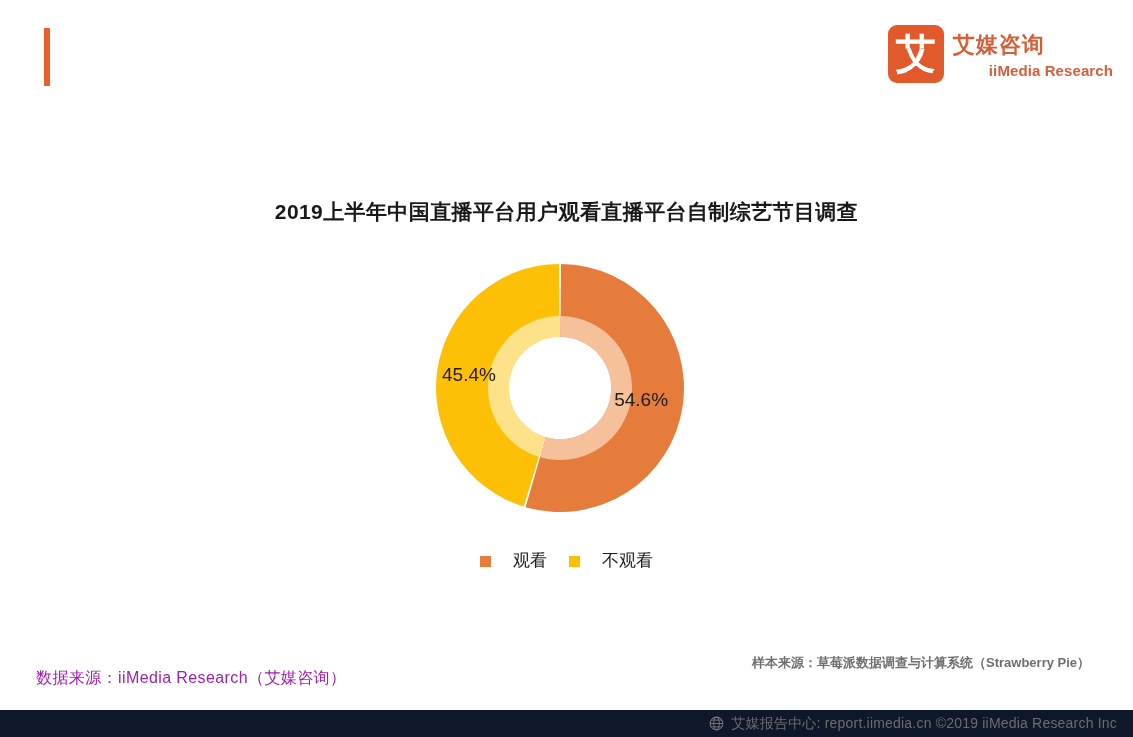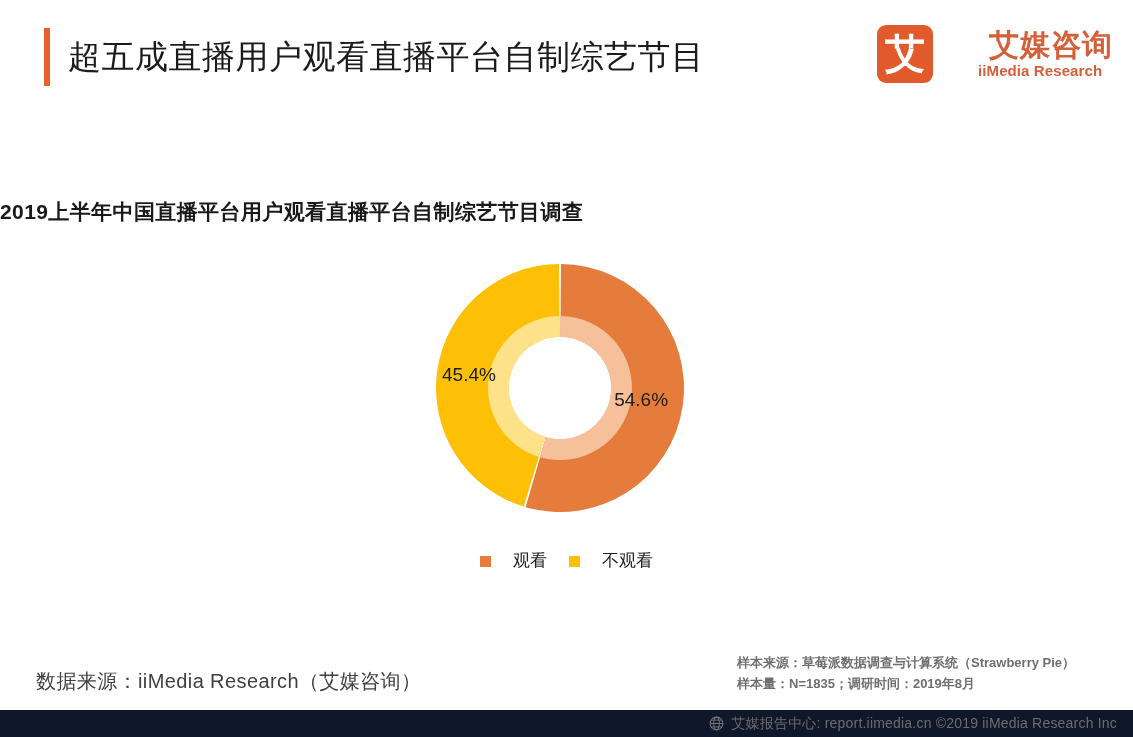--- a/index.html
+++ b/index.html
@@ -62,44 +62,43 @@
     padding-bottom: 3px;
     box-sizing: border-box;
   }
   #brand-text {
     display: flex;
     flex-direction: column;
     justify-content: center;
     height: 58px;
   }
   #brand-cn {
-    font-size: 30px;
+    font-size: 22px;
     line-height: 33px;
     color: #d4603a;
     font-weight: 700;
     letter-spacing: 1px;
     white-space: nowrap;
-    margin-left: 47px;
   }
   #brand-en {
     font-size: 15px;
     line-height: 20px;
     color: #d4603a;
     font-weight: 700;
     letter-spacing: 0.1px;
     white-space: nowrap;
     padding-left: 36px;
   }
 
   
   #chart-title {
     position: absolute;
     left: 0; top: 198px;
     width: 1133px;
-    text-align: left;
+    text-align: center;
     font-size: 21px;
     color: #191919;
     font-weight: 600;
     letter-spacing: 0.4px;
   }
 
   #donut-wrap {
     position: absolute;
     left: 436px;
     top: 264px;
@@ -136,28 +135,28 @@
   .legend-label {
     font-size: 17px;
     color: #1b1b1b;
     line-height: 20px;
   }
 
   
   #data-source {
     position: absolute;
     left: 36px; top: 668px;
-    font-size: 20px;
-    color: #404040;
+    font-size: 16px;
+    color: #a21caf;
     letter-spacing: 0.4px;
     white-space: nowrap;
   }
   #sample-info {
     position: absolute;
-    right: 26px; top: 652px;
+    right: 11px; top: 652px;
     text-align: left;
     width: 370px;
   }
   .sample-line {
     font-size: 13px;
     line-height: 21px;
     color: #6f6f6f;
     font-weight: 700;
     white-space: nowrap;
   }
@@ -184,21 +183,20 @@
     white-space: nowrap;
   }
 </style>
 </head>
 <body>
 
 <div id="header">
 
   <div id="title-accent-bar"></div>
 
-  <div id="page-title">超五成直播用户观看直播平台自制综艺节目</div>
 
   <div id="brand-logo">
     <div id="brand-mark">艾</div>
     <div id="brand-text">
       <div id="brand-cn">艾媒咨询</div>
       <div id="brand-en">iiMedia Research</div>
     </div>
   </div>
 
 </div>
@@ -229,21 +227,20 @@
   <div class="legend-item">
     <span class="legend-swatch" id="legend-swatch-1" style="background: rgb(253, 192, 7);"></span>
     <span class="legend-label">不观看</span>
   </div>
 </div>
 
 <div id="data-source">数据来源：iiMedia Research（艾媒咨询）</div>
 
 <div id="sample-info">
   <div class="sample-line">样本来源：草莓派数据调查与计算系统（Strawberry Pie）</div>
-  <div class="sample-line">样本量：N=1835；调研时间：2019年8月</div>
 </div>
 
 <div id="footer-bar">
   <svg id="globe-icon" width="15" height="15" viewBox="0 0 16 16">
     <circle cx="8" cy="8" r="6.8" fill="none" stroke="#7a7a7a" stroke-width="1.1"></circle>
     <ellipse cx="8" cy="8" rx="3" ry="6.8" fill="none" stroke="#7a7a7a" stroke-width="1"></ellipse>
     <line x1="1.2" y1="8" x2="14.8" y2="8" stroke="#7a7a7a" stroke-width="1"></line>
     <line x1="2.4" y1="4.4" x2="13.6" y2="4.4" stroke="#7a7a7a" stroke-width="0.9"></line>
     <line x1="2.4" y1="11.6" x2="13.6" y2="11.6" stroke="#7a7a7a" stroke-width="0.9"></line>
   </svg>

